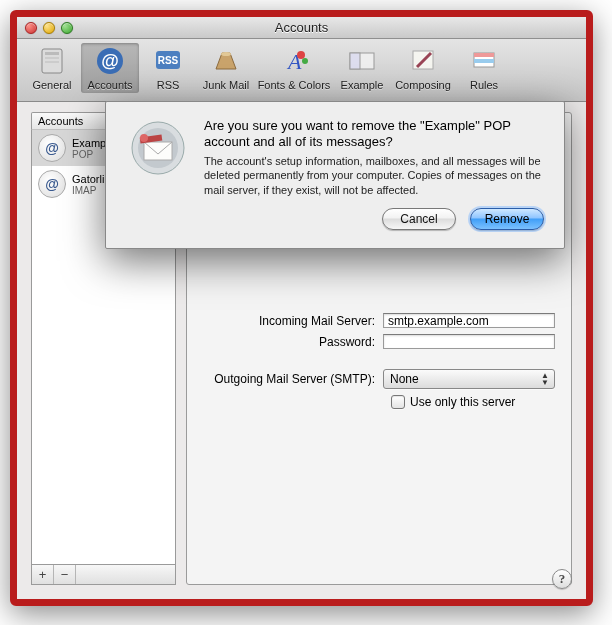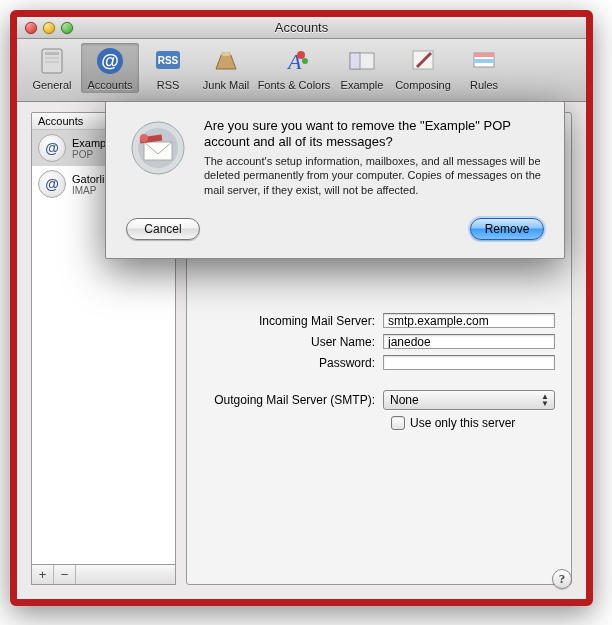--- a/index.html
+++ b/index.html
@@ -200,21 +200,21 @@
     z-index:50;
   }
   .sheet-body { display:flex; gap:14px; }
   .mail-icon {
     width:64px; height:64px; flex-shrink:0;
     position:relative;
   }
   .sheet-msg { flex:1; }
   .sheet-title { font-size:13px; font-weight:normal; margin-bottom:3px; line-height:1.25; }
   .sheet-text { font-size:11px; color:#222; line-height:1.35; }
-  .sheet-buttons { display:flex; justify-content:space-between; gap:14px; margin-top:20px; }
+  .sheet-buttons { display:flex; justify-content:flex-end; gap:14px; margin-top:10px; }
   .aqua-btn {
     min-width:74px;
     height:22px;
     border-radius:11px;
     font-size:12px;
     display:flex; align-items:center; justify-content:center;
     border:1px solid #787878;
     background: linear-gradient(#ffffff 0%,#f2f2f2 45%,#dcdcdc 50%,#f6f6f6 100%);
     box-shadow: 0 1px 1px rgba(0,0,0,0.25);
     color:#111;
@@ -353,24 +353,20 @@
           <div class="seg-item">Advanced</div>
         </div>
       </div>
 
       <div class="form">
 
         <div style="height:150px"></div>
         <div class="frow">
           <div class="flabel">Incoming Mail Server:</div>
           <input class="finput" value="smtp.example.com" style="">
-        </div>
-        <div class="frow">
-          <div class="flabel">User Name:</div>
-          <input class="finput" value="janedoe" style="">
         </div>
         <div class="frow">
           <div class="flabel">Password:</div>
           <input class="finput" type="password" value="" style="">
         </div>
         <div class="fsection-gap"></div>
         <div class="frow">
           <div class="flabel">Outgoing Mail Server (SMTP):</div>
           <div class="smtp-select">
             <span>None</span>

